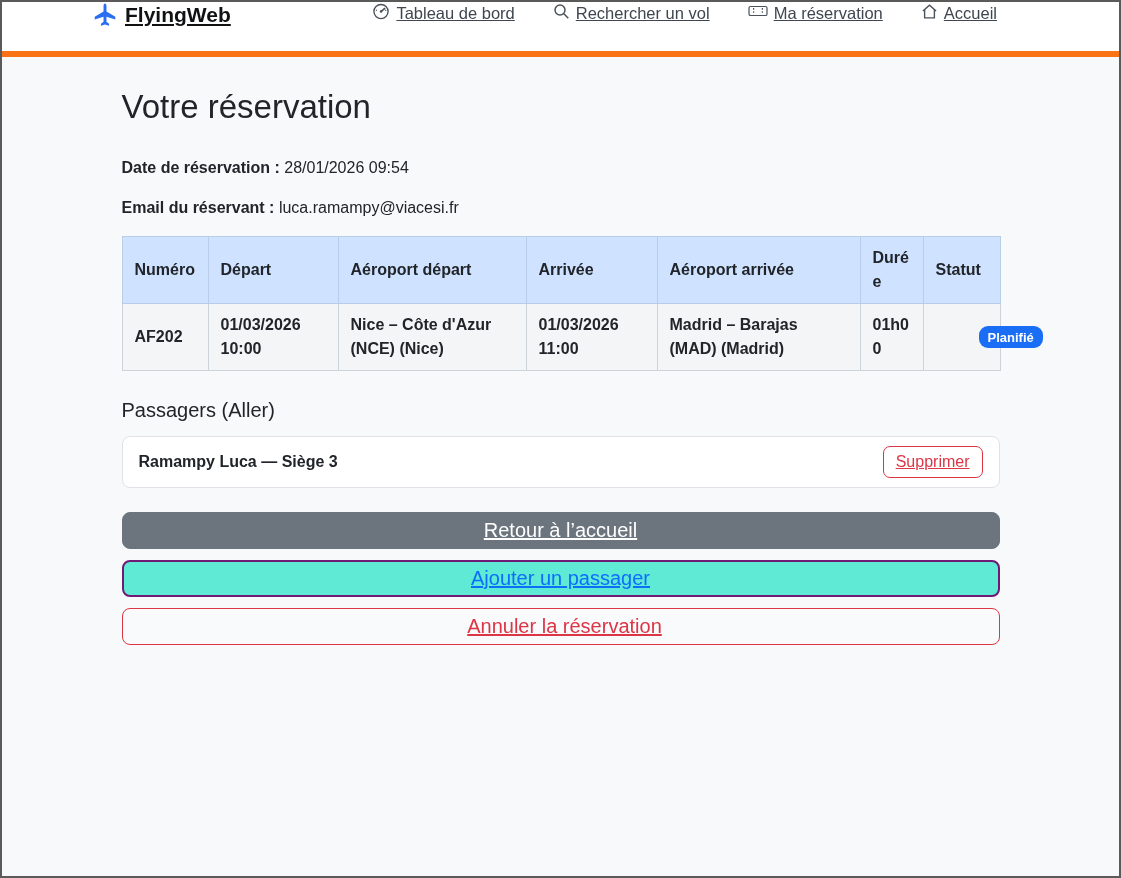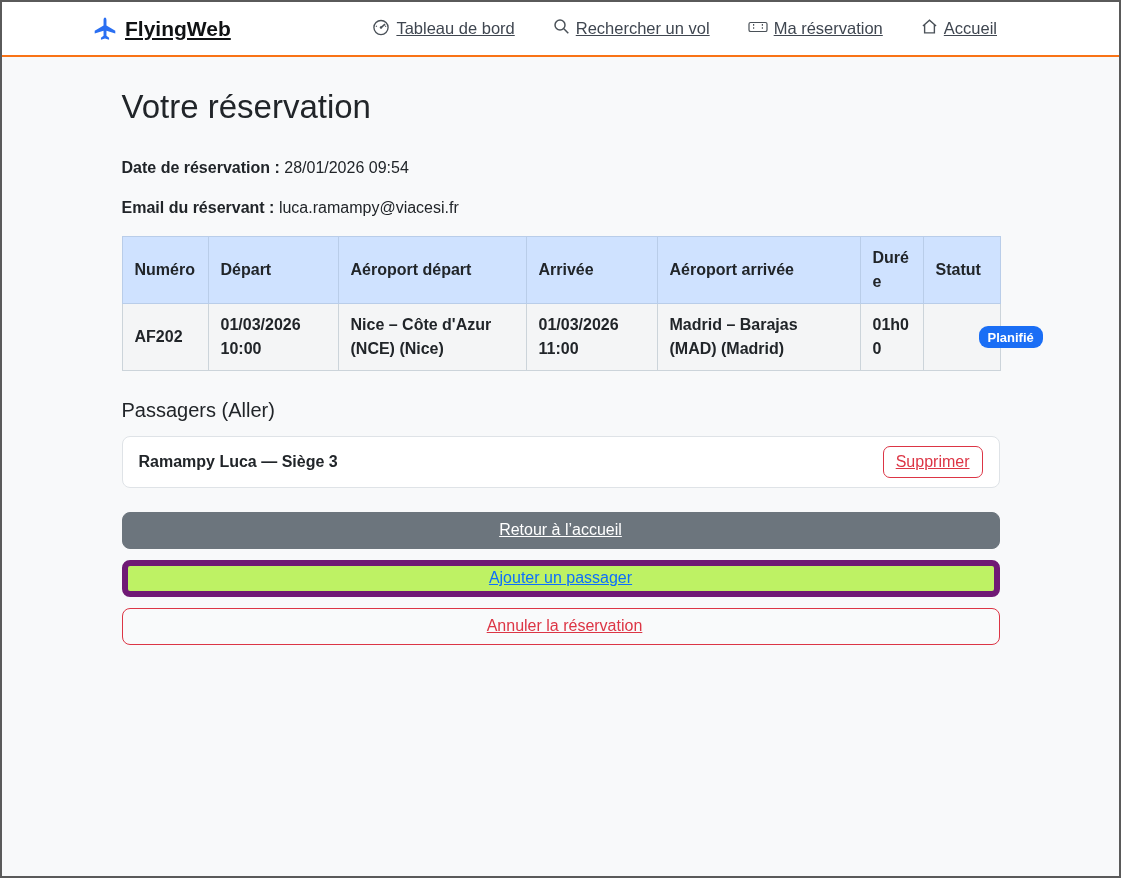--- a/index.html
+++ b/index.html
@@ -9,23 +9,23 @@
     width: 1121px; height: 878px;
     border: 2px solid #5a5a5a;
     background: #f8f9fa;
     overflow: hidden;
     position: relative;
   }
   
   .navbar {
     height: 55px;
     background: #ffffff;
-    border-bottom: 2px solid #f97316;
+    border-bottom: 6px solid #f97316;
     display: flex;
-    align-items: center;
+    align-items: flex-start;
     justify-content: space-between;
     padding: 0 122px 0 90px;
   }
   .brand {
     display: inline-flex; align-items: center; gap: 7px;
     font-size: 21px; font-weight: 700; color: #101214;
     text-decoration: underline; cursor: pointer;
   }
   .brand svg { display: block; }
   .nav-links { display: flex; align-items: center; gap: 38px; }
@@ -81,25 +81,25 @@
   .passenger-name { font-size: 16px; font-weight: 700; color: #212529; }
   .btn-delete {
     font-family: inherit; font-size: 16px; color: #dc3545;
     background: #ffffff; border: 1px solid #dc3545; border-radius: 7px;
     padding: 6px 12px; text-decoration: underline; cursor: pointer;
   }
   
   .actions { margin-top: 24px; display: flex; flex-direction: column; gap: 11px; }
   .btn {
     font-family: inherit; width: 100%; height: 37px;
-    font-size: 16px; border-radius: 8px; cursor: pointer;
+    font-size: 20px; border-radius: 8px; cursor: pointer;
     text-decoration: underline; text-align: center;
   }
   .btn-secondary { background: #6c757d; color: #ffffff; border: 1px solid #6c757d; }
-  .btn-outline-primary { background: #bef264; color: #0d6efd; border: 6px solid #701a75; }
+  .btn-outline-primary { background: #5eead4; color: #0d6efd; border: 2px solid #701a75; }
   .btn-outline-danger { background: #f9fafb; color: #dc3545; border: 1px solid #dc3545; padding-left: 8px; }
 </style>
 </head>
 <body>
 
 <div class="frame">
 
   <header class="navbar">
     <a class="brand">
       <span>

